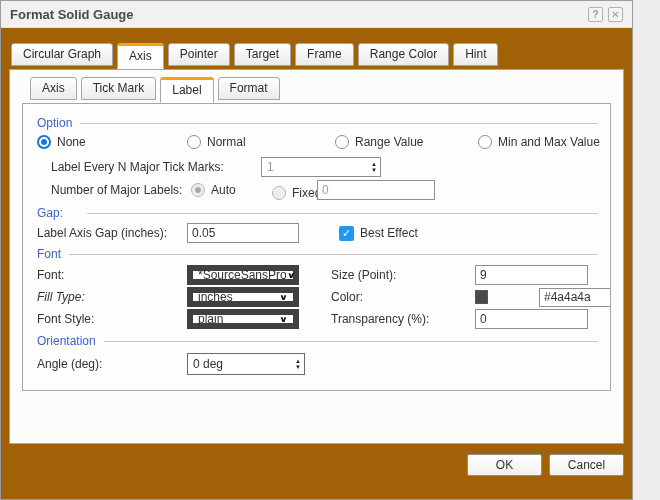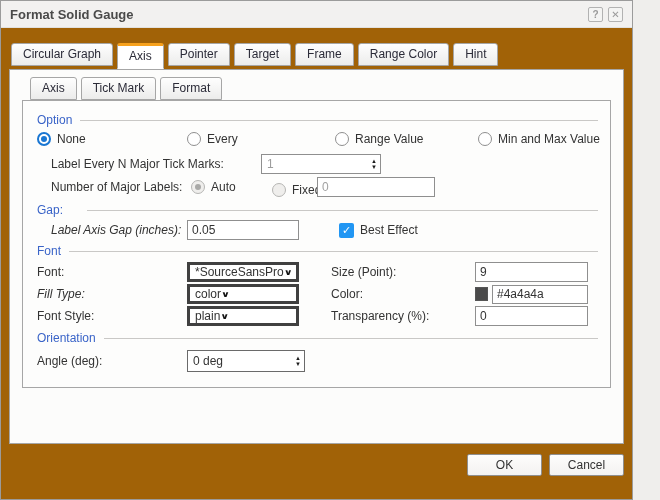--- a/index.html
+++ b/index.html
@@ -55,22 +55,22 @@
   .rgroup { display:flex; align-items:center; gap:6px; }
 
   
   .checkbox { width:15px; height:15px; border-radius:2px; background:var(--check-blue); color:#fff;
     font-size:11px; font-weight:bold; display:inline-flex; align-items:center; justify-content:center; flex:0 0 auto; }
 
   
   .tinput { height:19px; border:1px solid #8f8f8f; background:#fff; padding:1px 4px;
     font-family:inherit; font-size:12px; color:#333; }
   .tinput.dis { color:#a2a2a2; }
-  .combo { height:20px; border:3px solid #404040; background:#fff; display:flex; align-items:center;
-    padding:0 5px; cursor:default; }
+  .combo { height:20px; border:6px solid #404040; background:#fff; display:flex; align-items:center;
+    justify-content:space-between; padding:0 5px; cursor:default; }
   .combo .chev { font-weight:bold; font-size:11px; color:#111; transform:scaleY(.75); }
   .spinbox { height:20px; border:1px solid #6a6a6a; background:#fff; display:flex; align-items:center;
     justify-content:space-between; padding:0 3px 0 5px; }
   .spinarrows { display:flex; flex-direction:column; line-height:6px; font-size:6px; color:#1a1a1a; cursor:default; }
   .swatch { width:13px; height:14px; border:1px solid #555; margin-right:4px; flex:0 0 auto; }
 
   
   .footer { position:absolute; left:0; right:0; bottom:0; height:61px; display:flex;
     justify-content:flex-end; align-items:flex-start; padding:16px 8px 0 0; gap:7px; }
   .btn { min-width:75px; height:22px; border:1px solid #8f8f8f; border-radius:2px;
@@ -97,40 +97,41 @@
     <div class="tab">Frame</div>
     <div class="tab">Range Color</div>
     <div class="tab">Hint</div>
   </div>
 
   <div class="outer-panel">
 
     <div class="tabbar inner-tabs">
       <div class="tab">Axis</div>
       <div class="tab">Tick Mark</div>
+      <div class="tab active">Label</div>
       <div class="tab">Format</div>
     </div>
 
     <div class="inner-panel">
 
       <div class="sect">
         <span class="stitle">Option</span>
         <span class="rule"></span>
       </div>
 
       <div class="row" style="margin-top:3px; height:17px;">
         <span class="at rgroup" style="left:14px;">
           <span class="radio sel">
               <span class="dot"></span>
             </span>
           <span class="lbl">None</span>
         </span>
         <span class="at rgroup" style="left:164px;">
           <span class="radio"></span>
-          <span class="lbl">Every</span>
+          <span class="lbl">Normal</span>
         </span>
         <span class="at rgroup" style="left:312px;">
           <span class="radio"></span>
           <span class="lbl">Range Value</span>
         </span>
         <span class="at rgroup" style="left:455px;">
           <span class="radio"></span>
           <span class="lbl">Min and Max Value</span>
         </span>
       </div>
@@ -160,21 +161,21 @@
         </span>
         <input class="at tinput dis" style="left: 294px; width: 118px;" disabled="" value="0">
       </div>
 
       <div class="sect" style="margin-top:6px;gap:16px;">
         <span class="stitle">Gap:</span>
         <span class="rule"></span>
       </div>
 
       <div class="row" style="margin-top:3px;">
-        <span class="at lbl" style="left:28px;font-style:italic;">Label Axis Gap (inches):</span>
+        <span class="at lbl" style="left:14px;">Label Axis Gap (inches):</span>
         <input class="at tinput" style="left: 164px; width: 112px;" value="0.05">
         <span class="at rgroup" style="left:316px;">
           <span class="checkbox">
             <span>✓</span>
           </span>
           <span class="lbl">Best Effect</span>
         </span>
       </div>
 
       <div class="sect" style="margin-top:4px;text-align:right;">
@@ -188,25 +189,25 @@
           <span>*SourceSansPro</span>
           <span class="chev">∨</span>
         </span>
         <span class="at lbl" style="left:308px;">Size (Point):</span>
         <input class="at tinput" style="left: 452px; width: 113px;" value="9">
       </div>
 
       <div class="row" style="margin-top:2px;">
         <span class="at lbl" style="left:14px;font-style:italic;">Fill Type:</span>
         <span class="at combo" style="left:164px; width:112px;">
-          <span>color</span>
+          <span>inches</span>
           <span class="chev">∨</span>
         </span>
         <span class="at lbl" style="left:308px;">Color:</span>
-        <span class="at" style="left:452px;">
+        <span class="at" style="left:452px;gap:47px;">
           <span class="swatch" style="background: rgb(74, 74, 74);"></span>
           <input class="tinput" style="width: 96px;" value="#4a4a4a">
         </span>
       </div>
 
       <div class="row" style="margin-top:2px;">
         <span class="at lbl" style="left:14px;">Font Style:</span>
         <span class="at combo" style="left:164px; width:112px;">
           <span>plain</span>
           <span class="chev">∨</span>

